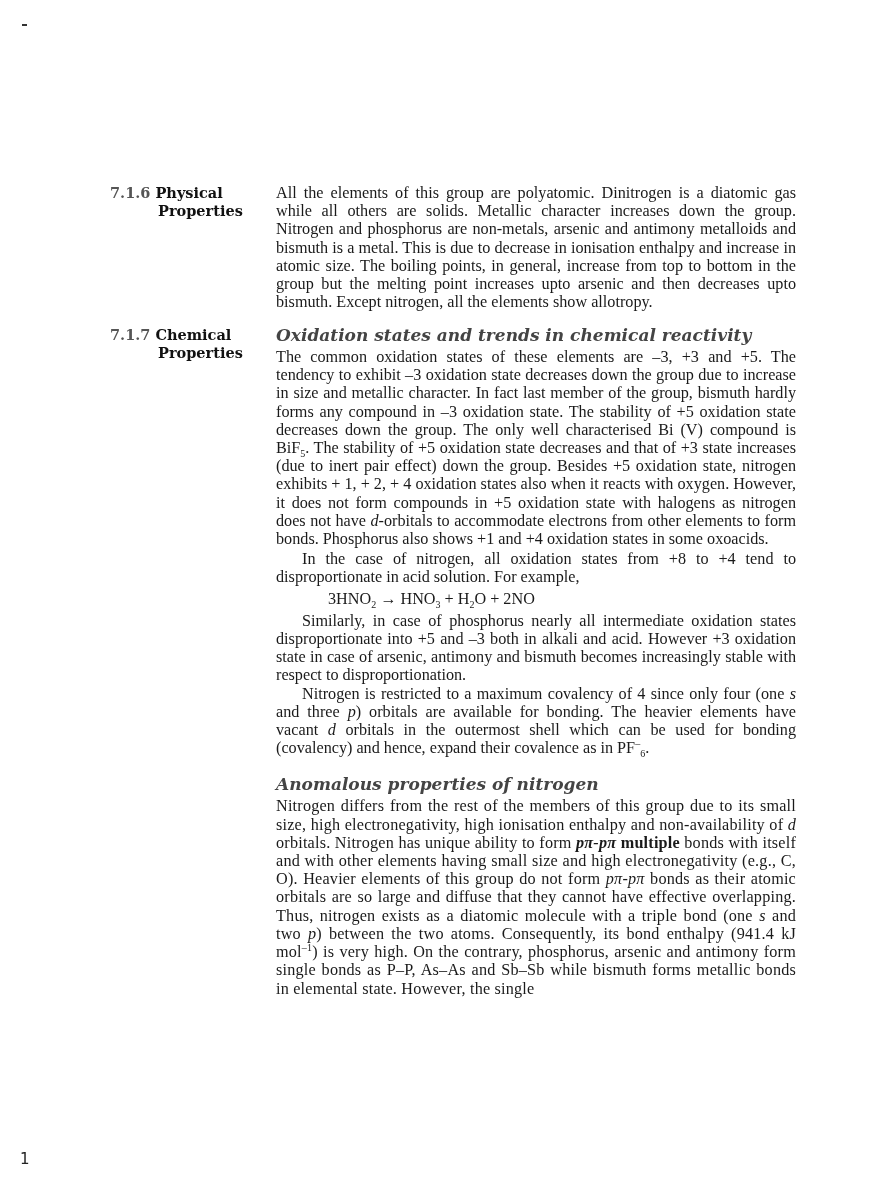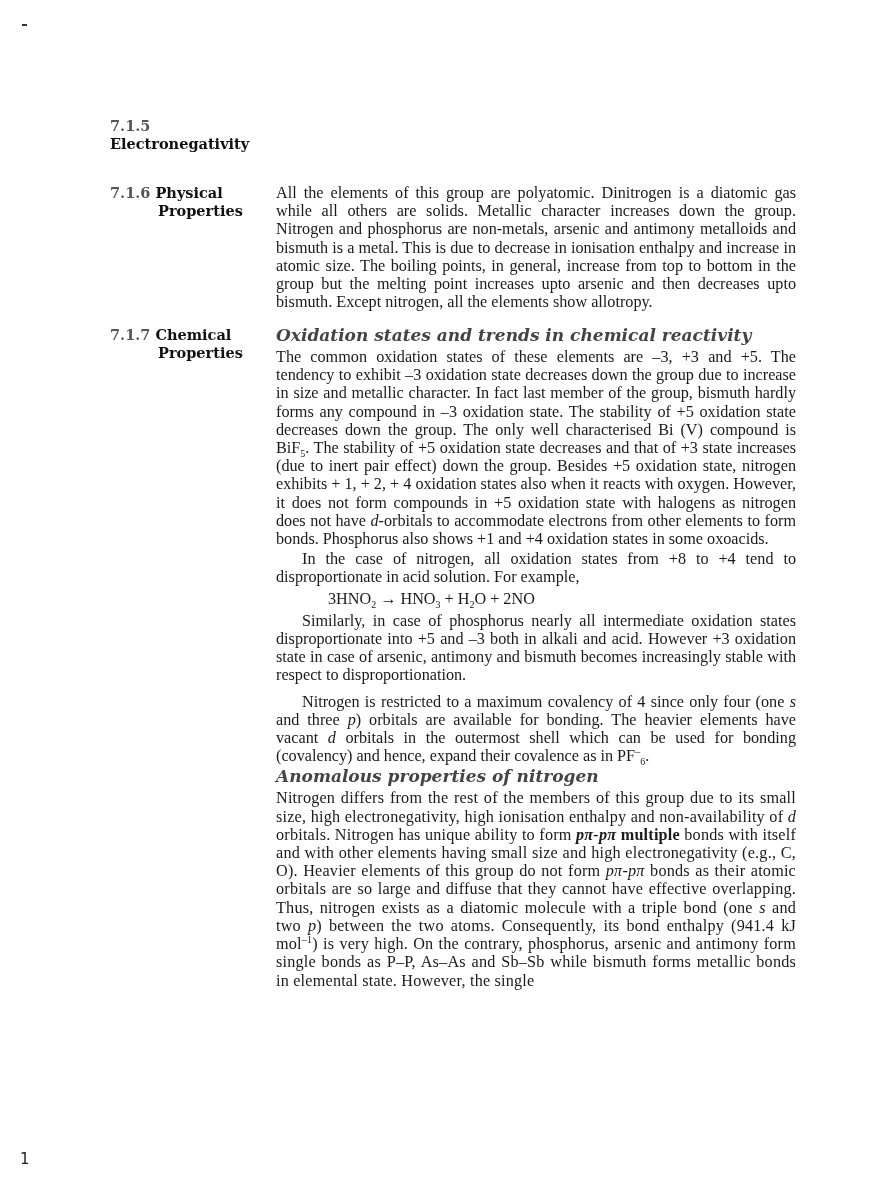--- a/index.html
+++ b/index.html
@@ -8,37 +8,33 @@
       font-family: "DejaVu Serif", serif; color: #1a1a1a;
     }
     .corner-mark { position: absolute; left: 22px; top: 24px; width: 5px; height: 2px; background: #333; }
     .page-number { position: absolute; left: 20px; top: 1150px; font-family: "DejaVu Sans", sans-serif; font-size: 15px; color: #222; }
     .section { position: absolute; left: 110px; width: 686px; }
     .sec-head { position: absolute; left: 0; top: 0; width: 160px; font-family: "DejaVu Serif", serif; font-weight: bold; font-size: 14.5px; line-height: 18px; color: #111; }
     .sec-num { color: #555; }
     .sec-head .indent { display: block; padding-left: 48px; }
     .sec-body { margin-left: 166px; width: 520px; font-family: "Liberation Serif", serif; font-size: 16.2px; line-height: 18.2px; text-align: justify; color: #1a1a1a; }
     .sec-body p { margin: 0; }
-    .sec-body p.ind { text-indent: 26px; margin-top: 8px; }
+    .sec-body p.ind { text-indent: 26px; }
     .subhead { font-family: "DejaVu Serif", serif; font-style: italic; font-weight: bold; font-size: 17px; color: #444; margin: 0 0 4px 0; line-height: 18px; }
-    .subhead.mid { margin-top: 2px; }
+    .subhead.mid { margin-top: 18px; }
     .eq { padding-left: 52px; margin: 3px 0 3px 0; }
     sub, sup { font-size: 10px; line-height: 0; }
     .wide { letter-spacing: 0.2px; }
   </style>
 </head>
 <body>
 
 <div class="corner-mark"></div>
 
 <div class="section" style="top:117px;">
-  <div class="sec-head">
-    <span class="sec-num">7.1.5</span><br>
-    <span>Electronegativity</span>
-  </div>
 </div>
 
 <div class="section" style="top:184px;">
   <div class="sec-head">
     <span class="sec-num">7.1.6</span>
     <span>Physical</span>
     <span class="indent">Properties</span>
   </div>
   <div class="sec-body">
     <p>All the elements of this group are polyatomic. Dinitrogen is a diatomic gas while all others are solids. Metallic character increases down the group. Nitrogen and phosphorus are non-metals, arsenic and antimony metalloids and bismuth is a metal. This is due to decrease in ionisation enthalpy and increase in atomic size. The boiling points, in general, increase from top to bottom in the group but the melting point increases upto arsenic and then decreases upto bismuth. Except nitrogen, all the elements show allotropy.</p>

